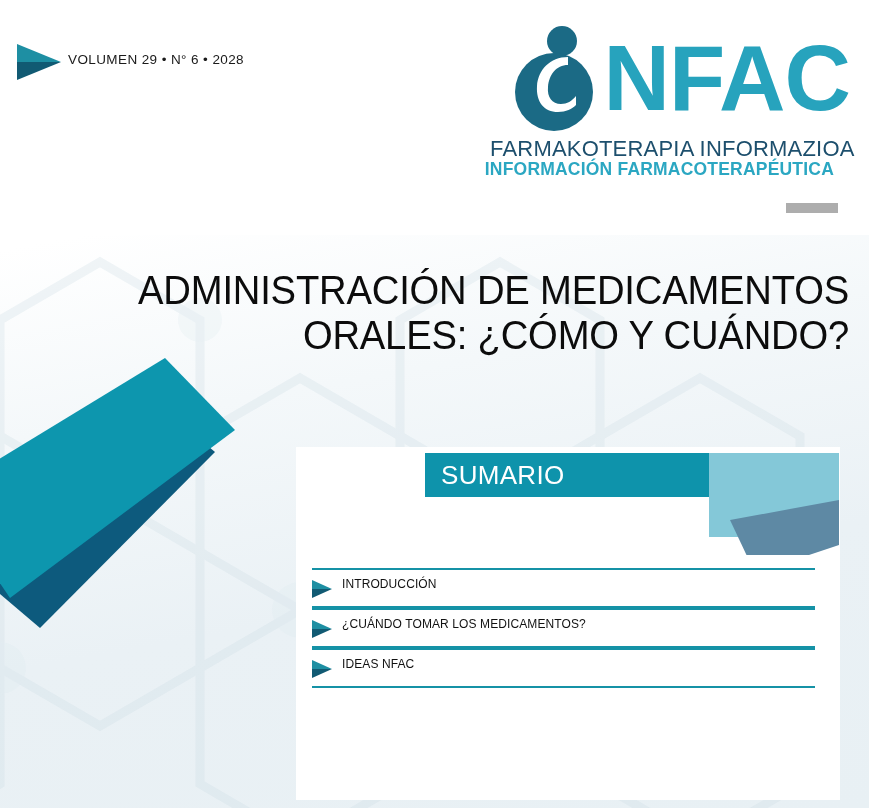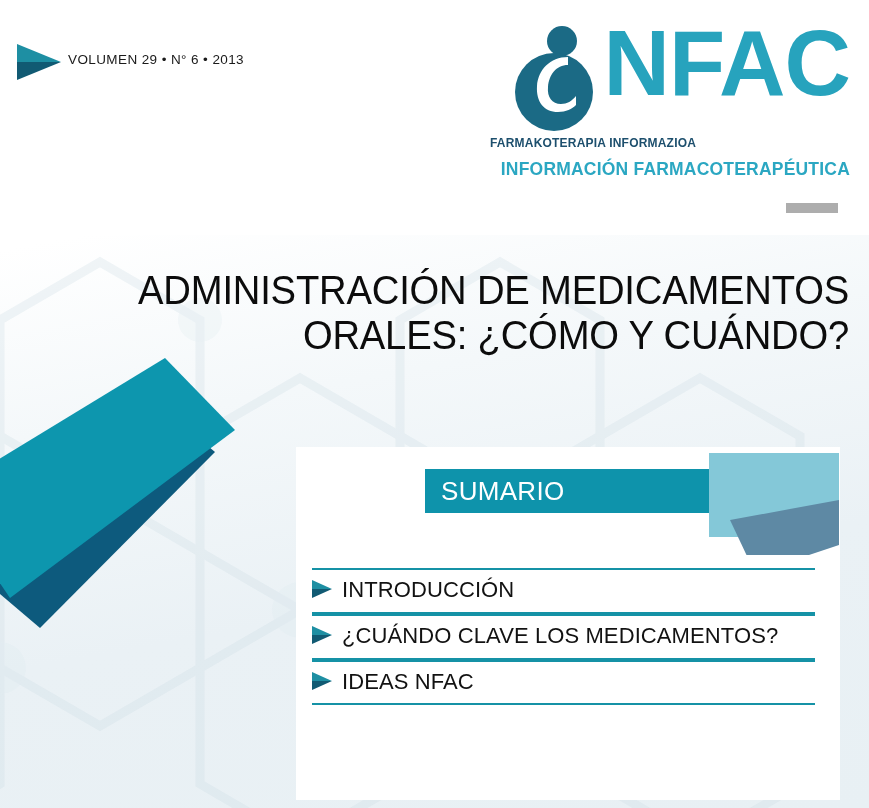--- a/index.html
+++ b/index.html
@@ -28,34 +28,34 @@
   .hdr{position:absolute;left:0;top:0;width:869px;height:110px;}
   .hdr-tri{position:absolute;left:17px;top:44px;}
   .hdr-text{
     position:absolute;left:68px;top:52px;
     font-size:13.5px;letter-spacing:.4px;color:#1a1a1a;font-weight:400;
     white-space:nowrap;
   }
 
   
   .logo{position:absolute;right:19px;top:26px;width:360px;height:160px;}
-  .logo-row{position:absolute;right:0;top:0;height:105px;display:flex;align-items:flex-start;}
+  .logo-row{position:absolute;right:0;top:0;height:105px;display:flex;align-items:center;}
   .logo-i{position:relative;width:104px;height:105px;}
   .logo-i svg{display:block;}
   .logo-nfac{
     font-size:92px;line-height:.82;font-weight:700;color:#27a3bd;
     letter-spacing:-1px;margin-left:-6px;
     font-family:"Liberation Sans","DejaVu Sans",sans-serif;
   }
   .tag1{
     position:absolute;right:0;top:110px;width:100%;
-    font-size:12px;font-weight:700;color:#1d4f6d;letter-spacing:.2px;white-space:nowrap;
+    font-size:22px;font-weight:400;color:#1d4f6d;letter-spacing:.2px;white-space:nowrap;
   }
   .tag2{
-    position:absolute;right:0;top:133px;width:100%;text-align:right;
+    position:absolute;right:16px;top:133px;width:100%;text-align:right;
     font-size:17.5px;font-weight:700;color:#2ba7c2;letter-spacing:.2px;white-space:nowrap;
   }
   .gray-bar{position:absolute;left:786px;top:203px;width:52px;height:10px;background:#adadad;}
 
   
   .title{
     position:absolute;right:20px;top:268px;width:800px;
     text-align:right;color:#0c0c0c;
     font-size:40px;line-height:1.12;font-weight:400;letter-spacing:-.2px;
     font-family:"Liberation Sans","DejaVu Sans",sans-serif;
@@ -68,38 +68,37 @@
 
   
   .card{
     position:absolute;left:296px;top:447px;width:544px;height:353px;
     background:#ffffff;
   }
   .deco-right{position:absolute;left:700px;top:445px;width:169px;height:110px;}
   .sumario-bar{
     position:absolute;left:425px;top:453px;width:284px;height:44px;
     background:#0e93ab;
-    margin-top:16px;
   }
   .sumario-label{
     position:absolute;left:16px;top:0;height:44px;line-height:44px;
     color:#ffffff;font-size:26px;font-weight:400;letter-spacing:.3px;
   }
 
   
   .toc{position:absolute;left:312px;top:568px;width:503px;}
   .rule{height:2px;background:#1592a6;width:100%;}
   .toc-item{
     display:flex;align-items:flex-start;
     padding:7px 0 8px 0;
   }
   .toc-bullet{flex:0 0 auto;width:30px;padding-top:3px;}
   .toc-bullet svg{display:block;}
   .toc-label{
-    flex:1 1 auto;color:#121212;font-size:22px;line-height:1.22;
+    flex:1 1 auto;color:#121212;font-size:12px;line-height:1.22;
     letter-spacing:.1px;font-weight:400;
   }
 </style>
 </head>
 <body>
 
 <div id="page">
 
   <svg class="watermark" viewBox="0 0 990 640" preserveAspectRatio="none">
     <g fill="none" stroke="#c9dae2" stroke-width="9" opacity="0.5">
@@ -125,21 +124,21 @@
   </svg>
   <div class="wm-top-white"></div>
 
   <div class="hdr">
     <div class="hdr-tri">
       <svg width="44" height="36" viewBox="0 0 44 36">
         <polygon points="0,0 44,18 0,18" fill="#1e8fa3"></polygon>
         <polygon points="0,18 44,18 0,36" fill="#115a73"></polygon>
       </svg>
     </div>
-    <div class="hdr-text">VOLUMEN 29 • N° 6 • 2013</div>
+    <div class="hdr-text">VOLUMEN 29 • N° 6 • 2028</div>
   </div>
 
   <div class="logo">
     <div class="logo-row">
       <div class="logo-i">
         <svg width="104" height="105" viewBox="0 0 104 105">
           <circle cx="56" cy="15" r="15" fill="#1b6a85"></circle>
           <circle cx="48" cy="66" r="39" fill="#1b6a85"></circle>
           <path d="M62 31 C44 31 32 44 31 60 C30 76 38 86 52 86 C60 86 66 83 70 79
                    L70 70 C66 75 61 78 55 78 C46 78 41 71 42 61 C43 49 50 39 62 39 Z" fill="#ffffff"></path>
@@ -193,21 +192,21 @@
 
     <div class="rule"></div>
 
     <div class="toc-item">
       <span class="toc-bullet">
         <svg width="20" height="18" viewBox="0 0 20 18">
           <polygon points="0,0 20,9 0,9" fill="#1e8fa3"></polygon>
           <polygon points="0,9 20,9 0,18" fill="#115a73"></polygon>
         </svg>
       </span>
-      <span class="toc-label">¿CUÁNDO CLAVE LOS MEDICAMENTOS?</span>
+      <span class="toc-label">¿CUÁNDO TOMAR LOS MEDICAMENTOS?</span>
     </div>
 
     <div class="rule"></div>
 
 
     <div class="rule"></div>
 
     <div class="toc-item">
       <span class="toc-bullet">
         <svg width="20" height="18" viewBox="0 0 20 18">

